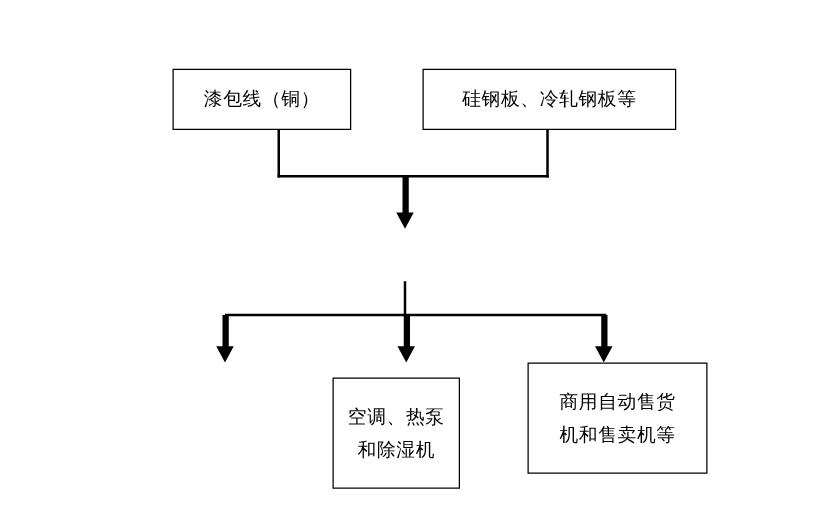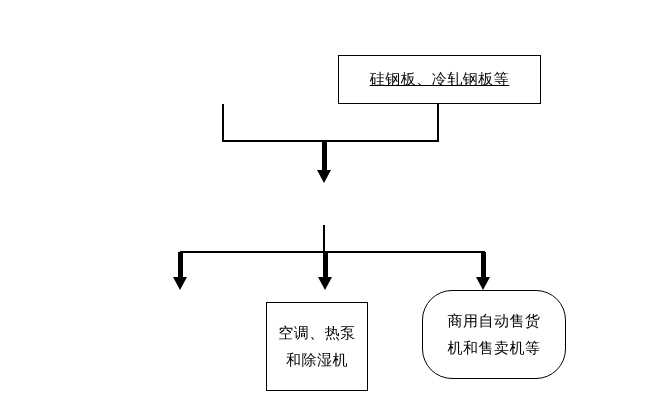--- a/index.html
+++ b/index.html
@@ -35,29 +35,29 @@
     padding: 2px 6px;
   }
   .node .node-label {
     display: block;
     width: 100%;
     white-space: pre-line;
   }
 
   
   #node-enameled-wire { left: 138px; top: 55px;  width: 143px; height: 49px; }
-  #node-steel-plate   { left: 338px; top: 55px;  width: 203px; height: 49px; text-decoration: underline; }
+  #node-steel-plate   { left: 338px; top: 55px;  width: 203px; height: 49px; }
 
   
   #node-compressor-motor { left: 252px; top: 182px; width: 144px; height: 43px; }
 
   
   #node-refrigeration { left: 94px;  top: 290px; width: 147px; height: 89px; }
   #node-hvac          { left: 266px; top: 302px; width: 102px; height: 89px; }
-  #node-vending       { left: 422px; top: 290px; width: 144px; height: 89px; border-radius: 30px; }
+  #node-vending       { left: 422px; top: 290px; width: 144px; height: 89px; }
 
   
   .conn {
     position: absolute;
     background: #000000;
   }
   .conn.v-thin { width: 2px; }
   .conn.h-thin { height: 2px; }
   .conn.v-thick { width: 5px; }
 
@@ -90,20 +90,23 @@
   #arrow-hvac-shaft          { left: 323px; top: 252px; height: 30px; }
   #arrow-hvac-head           { left: 318px; top: 277px; }
   #arrow-vending-shaft       { left: 481px; top: 252px; height: 30px; }
   #arrow-vending-head        { left: 476px; top: 277px; }
 </style>
 </head>
 <body>
 
 <div id="flowchart">
 
+  <div class="node" id="node-enameled-wire">
+    <span class="node-label">漆包线（铜）</span>
+  </div>
 
   <div class="node" id="node-steel-plate">
     <span class="node-label">硅钢板、冷轧钢板等</span>
   </div>
 
   <div class="conn v-thin" id="drop-enameled-wire"></div>
   <div class="conn v-thin" id="drop-steel-plate"></div>
   <div class="conn h-thin" id="bar-merge-top"></div>
 
   <div class="conn v-thick" id="arrow-to-motor-shaft"></div>

